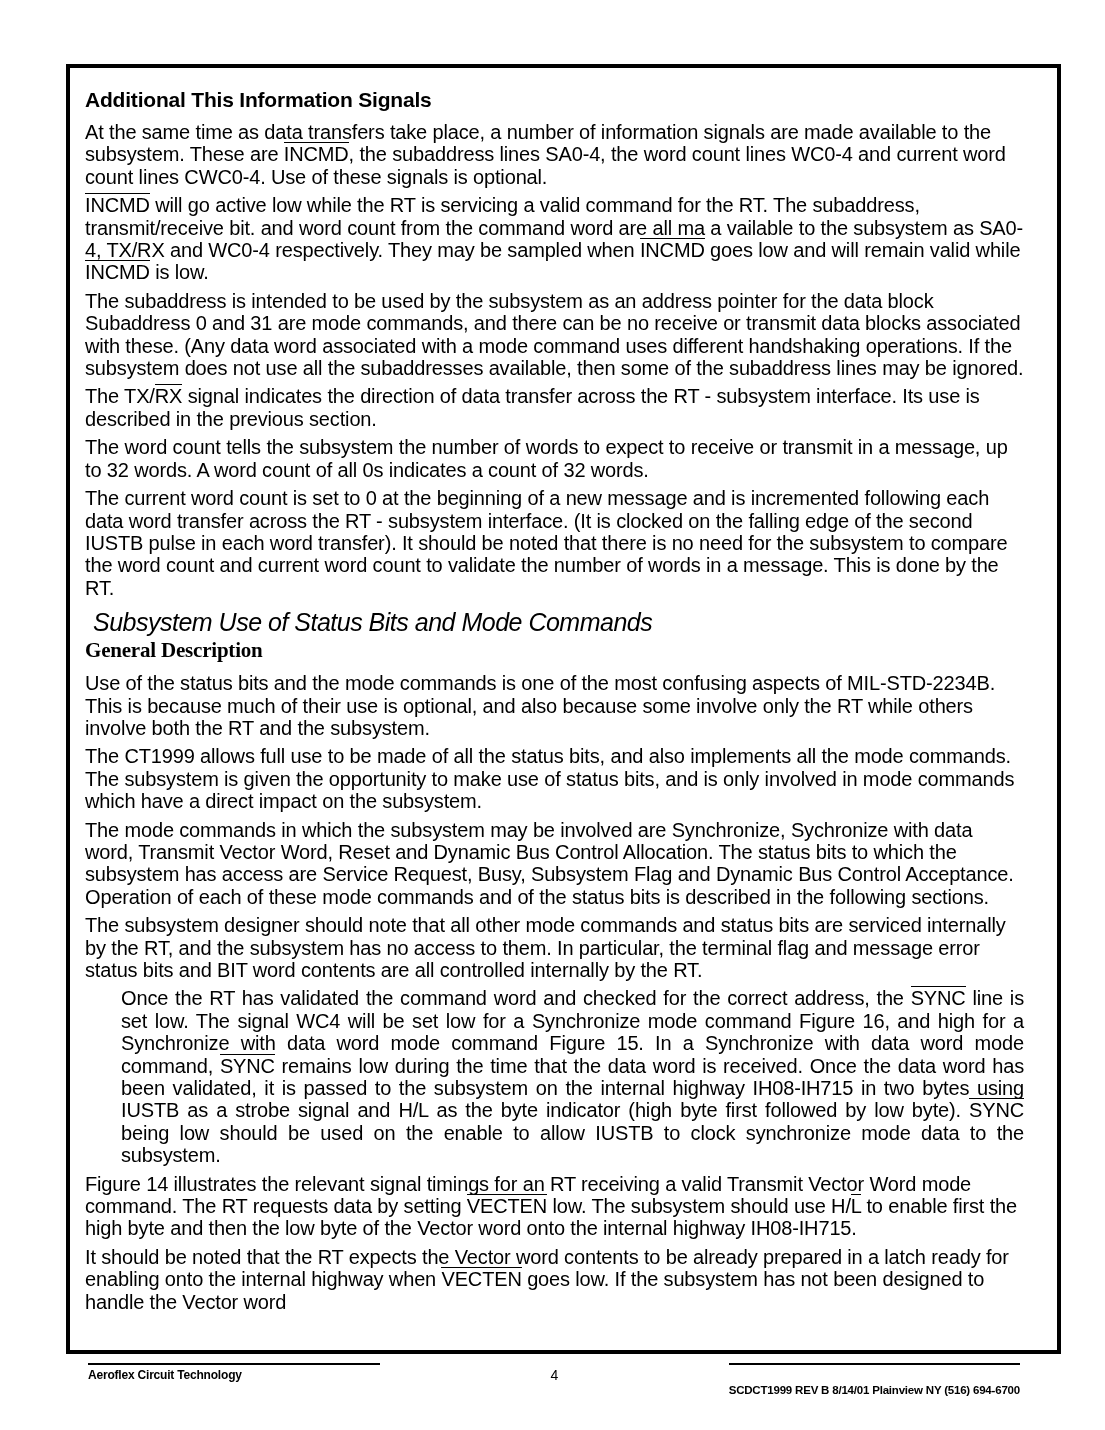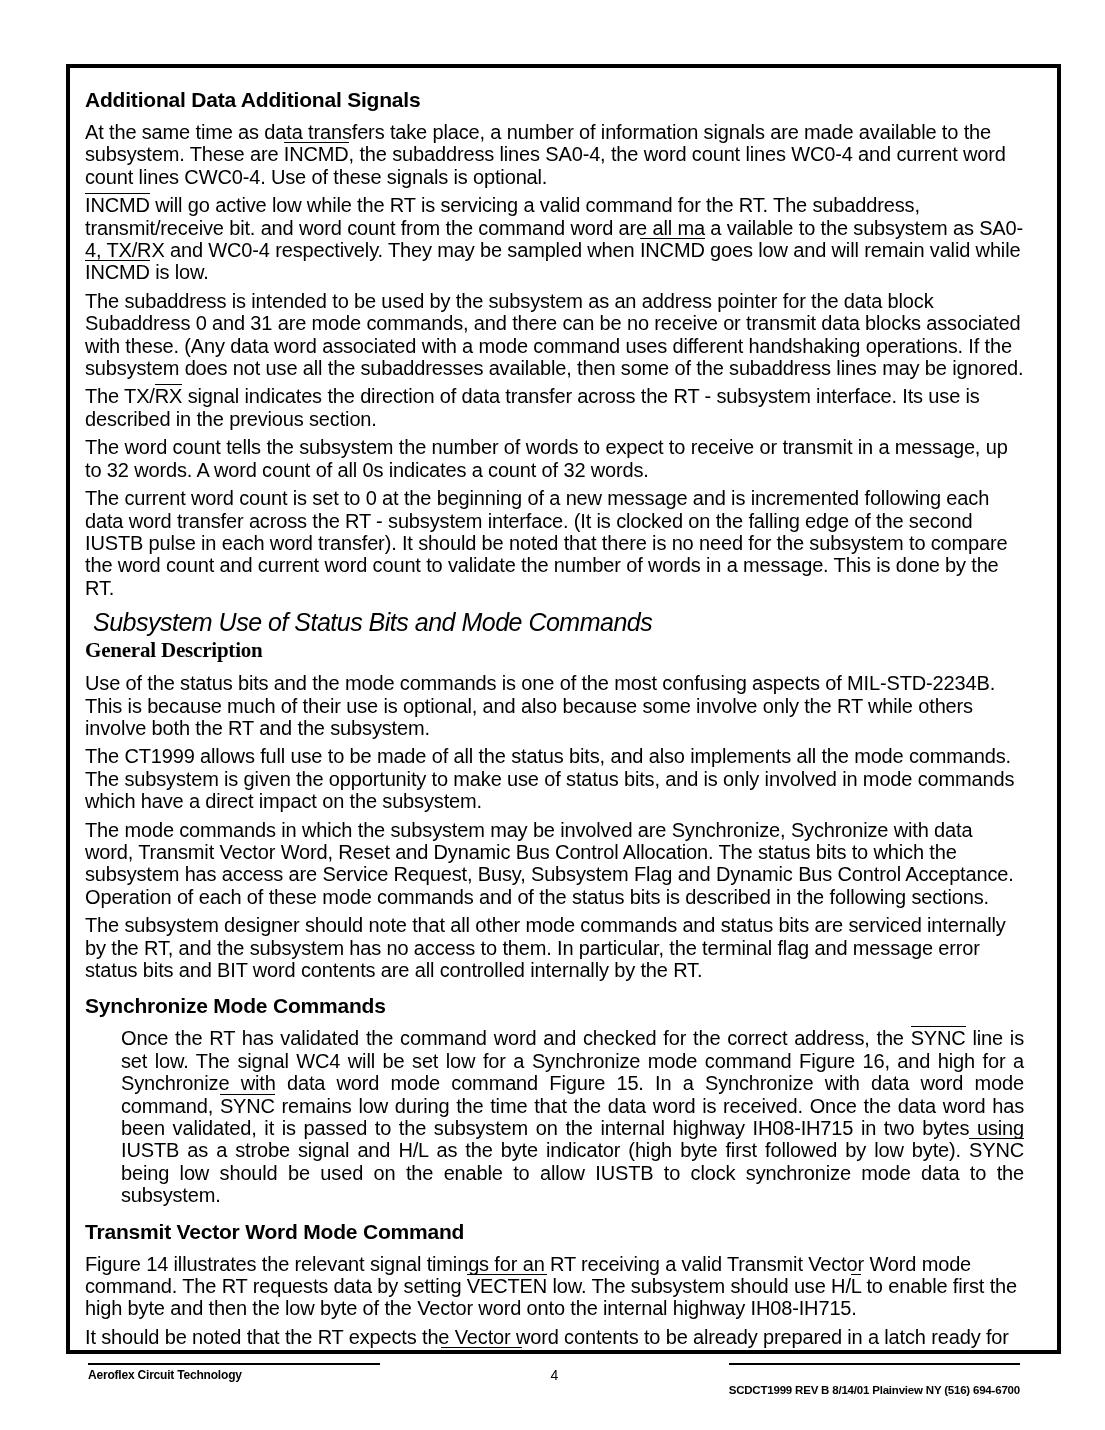--- a/index.html
+++ b/index.html
@@ -70,36 +70,34 @@
     font-weight: bold;
     font-size: 11.5px;
     letter-spacing: -0.2px;
     white-space: nowrap;
   }
 </style>
 </head>
 <body>
 
 <div class="page-frame doc">
-    <h2>Additional Data Additional Signals</h2>
+    <h2>Additional This Information Signals</h2>
     <p><span>At the same time as data transfers take place, a number of information signals are made available to the subsystem. These are </span><span class="ol">INCMD</span><span>, the subaddress lines SA0-4, the word count lines WC0-4 and current word count lines CWC0-4. Use of these signals is optional.</span></p>
     <p><span class="ol">INCMD</span><span> will go active low while the RT is servicing a valid command for the RT. The subaddress, transmit/receive bit. and word count from the command word are all ma a vailable to the subsystem as SA0-4, TX/RX and WC0-4 respectively. They may be sampled when </span><span class="ol">INCMD</span><span> goes low and will remain valid while </span><span class="ol">INCMD</span><span> is low.</span></p>
     <p><span>The subaddress is intended to be used by the subsystem as an address pointer for the data block Subaddress 0 and 31 are mode commands, and there can be no receive or transmit data blocks associated with these. (Any data word associated with a mode command uses different handshaking operations. If the subsystem does not use all the subaddresses available, then some of the subaddress lines may be ignored.</span></p>
     <p><span>The TX/</span><span class="ol">RX</span><span> signal indicates the direction of data transfer across the RT - subsystem interface. Its use is described in the previous section.</span></p>
     <p><span>The word count tells the subsystem the number of words to expect to receive or transmit in a message, up to 32 words. A word count of all 0s indicates a count of 32 words.</span></p>
     <p><span>The current word count is set to 0 at the beginning of a new message and is incremented following each data word transfer across the RT - subsystem interface. (It is clocked on the falling edge of the second IUSTB pulse in each word transfer). It should be noted that there is no need for the subsystem to compare the word count and current word count to validate the number of words in a message. This is done by the RT.</span></p>
     <h1>Subsystem Use of Status Bits and Mode Commands</h1>
     <h2 class="tight">General Description</h2>
     <p><span>Use of the status bits and the mode commands is one of the most confusing aspects of MIL-STD-2234B. This is because much of their use is optional, and also because some involve only the RT while others involve both the RT and the subsystem.</span></p>
     <p><span>The CT1999 allows full use to be made of all the status bits, and also implements all the mode commands. The subsystem is given the opportunity to make use of status bits, and is only involved in mode commands which have a direct impact on the subsystem.</span></p>
     <p><span>The mode commands in which the subsystem may be involved are Synchronize, Sychronize with data word, Transmit Vector Word, Reset and Dynamic Bus Control Allocation. The status bits to which the subsystem has access are Service Request, Busy, Subsystem Flag and Dynamic Bus Control Acceptance. Operation of each of these mode commands and of the status bits is described in the following sections.</span></p>
     <p><span>The subsystem designer should note that all other mode commands and status bits are serviced internally by the RT, and the subsystem has no access to them. In particular, the terminal flag and message error status bits and BIT word contents are all controlled internally by the RT.</span></p>
-    <h2>Synchronize Mode Commands</h2>
     <p class="justify"><span>Once the RT has validated the command word and checked for the correct address, the </span><span class="ol">SYNC</span><span> line is set low. The signal WC4 will be set low for a Synchronize mode command Figure 16, and high for a Synchronize with data word mode command Figure 15. In a Synchronize with data word mode command, </span><span class="ol">SYNC</span><span> remains low during the time that the data word is received. Once the data word has been validated, it is passed to the subsystem on the internal highway IH08-IH715 in two bytes using IUSTB as a strobe signal and H/L as the byte indicator (high byte first followed by low byte). </span><span class="ol">SYNC</span><span> being low should be used on the enable to allow IUSTB to clock synchronize mode data to the subsystem.</span></p>
-    <h2>Transmit Vector Word Mode Command</h2>
     <p><span>Figure 14 illustrates the relevant signal timings for an RT receiving a valid Transmit Vector Word mode command. The RT requests data by setting </span><span class="ol">VECTEN</span><span> low. The subsystem should use H/</span><span class="ol">L</span><span> to enable first the high byte and then the low byte of the Vector word onto the internal highway IH08-IH715.</span></p>
     <p><span>It should be noted that the RT expects the Vector word contents to be already prepared in a latch ready for enabling onto the internal highway when </span><span class="ol">VECTEN</span><span> goes low. If the subsystem has not been designed to handle the Vector word</span></p>
   </div>
 
 <div class="footer">
   <div class="f-left">Aeroflex Circuit Technology</div>
   <div class="f-center">4</div>
   <div class="f-right">SCDCT1999 REV B 8/14/01  Plainview NY (516) 694-6700</div>
 </div>
 

